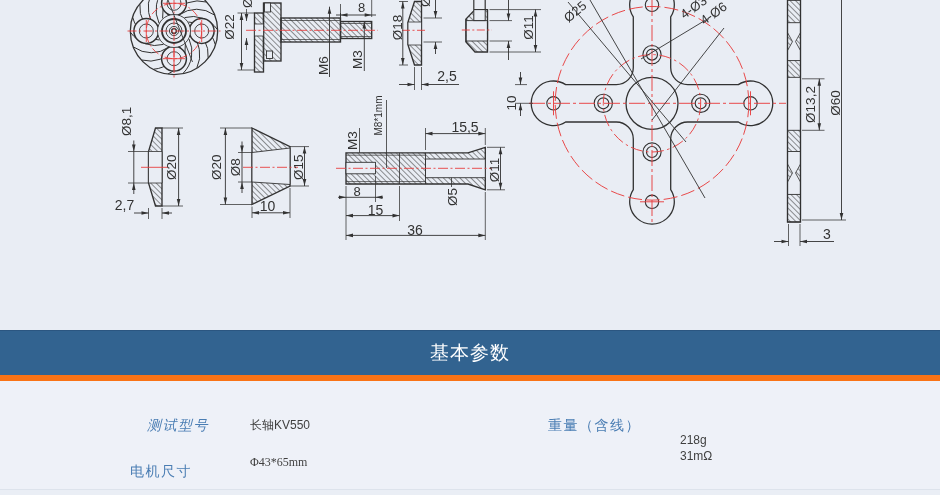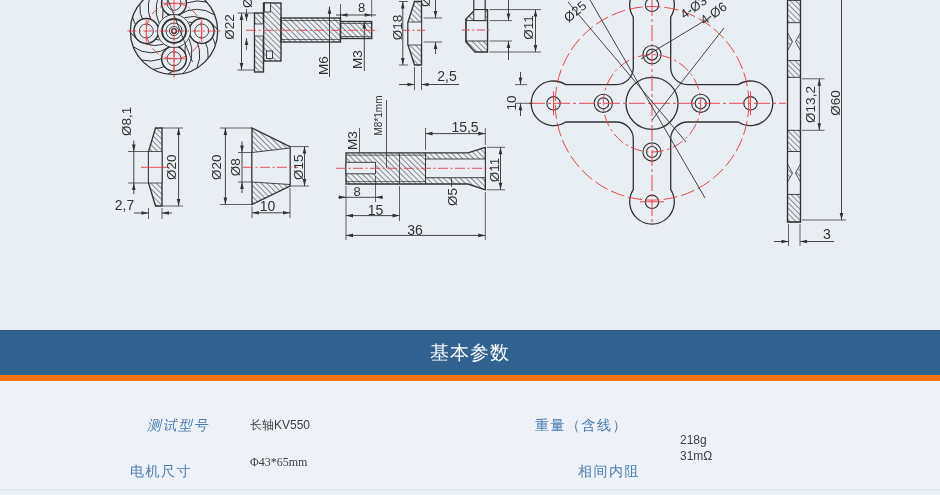--- a/index.html
+++ b/index.html
@@ -296,20 +296,19 @@
 <line x1="485.3" y1="192.0" x2="485.3" y2="240.0" stroke="#323232" stroke-width="0.75"></line>
 <line x1="346.0" y1="235.4" x2="485.3" y2="235.4" stroke="#323232" stroke-width="0.9"></line>
       <path d="M346.0 235.4 L353.0 237.2 L353.0 233.6 Z" fill="#323232" stroke="none"></path>
       <path d="M485.3 235.4 L478.3 233.6 L478.3 237.2 Z" fill="#323232" stroke="none"></path>
 <text x="415" y="234.5" font-size="14" fill="#323232" text-anchor="middle">36</text>
 </svg></div>
 <div class="bar">基本参数</div>
 <div class="params">
 <div class="lab" style="left:147px; top:36px;font-style:italic;">测试型号</div>
 <div class="val" style="left:250px; top:36px;">长轴KV550</div>
-<div class="lab" style="left:535px; top:36px;">重量（含线）</div>
+<div class="lab" style="left:548px; top:36px;">重量（含线）</div>
 <div class="val" style="left:680px; top:52px;">218g</div>
 <div class="lab" style="left:130px; top:82px;">电机尺寸</div>
 <div class="val" style="left:250px; top:74px;font-family:Liberation Serif, serif;">Φ43*65mm</div>
-<div class="lab" style="left:440px; top:82px; width:200px; text-align:right;">相间内阻</div>
 <div class="val" style="left:680px; top:68px;">31mΩ</div>
 <div style="position:absolute; left:0; top:108px; width:940px; height:1px; background:#dde3ec;"></div>
 <div style="position:absolute; left:0; top:109px; width:940px; height:5px; background:#eaeef5;"></div>
 </div>
 </body></html>

